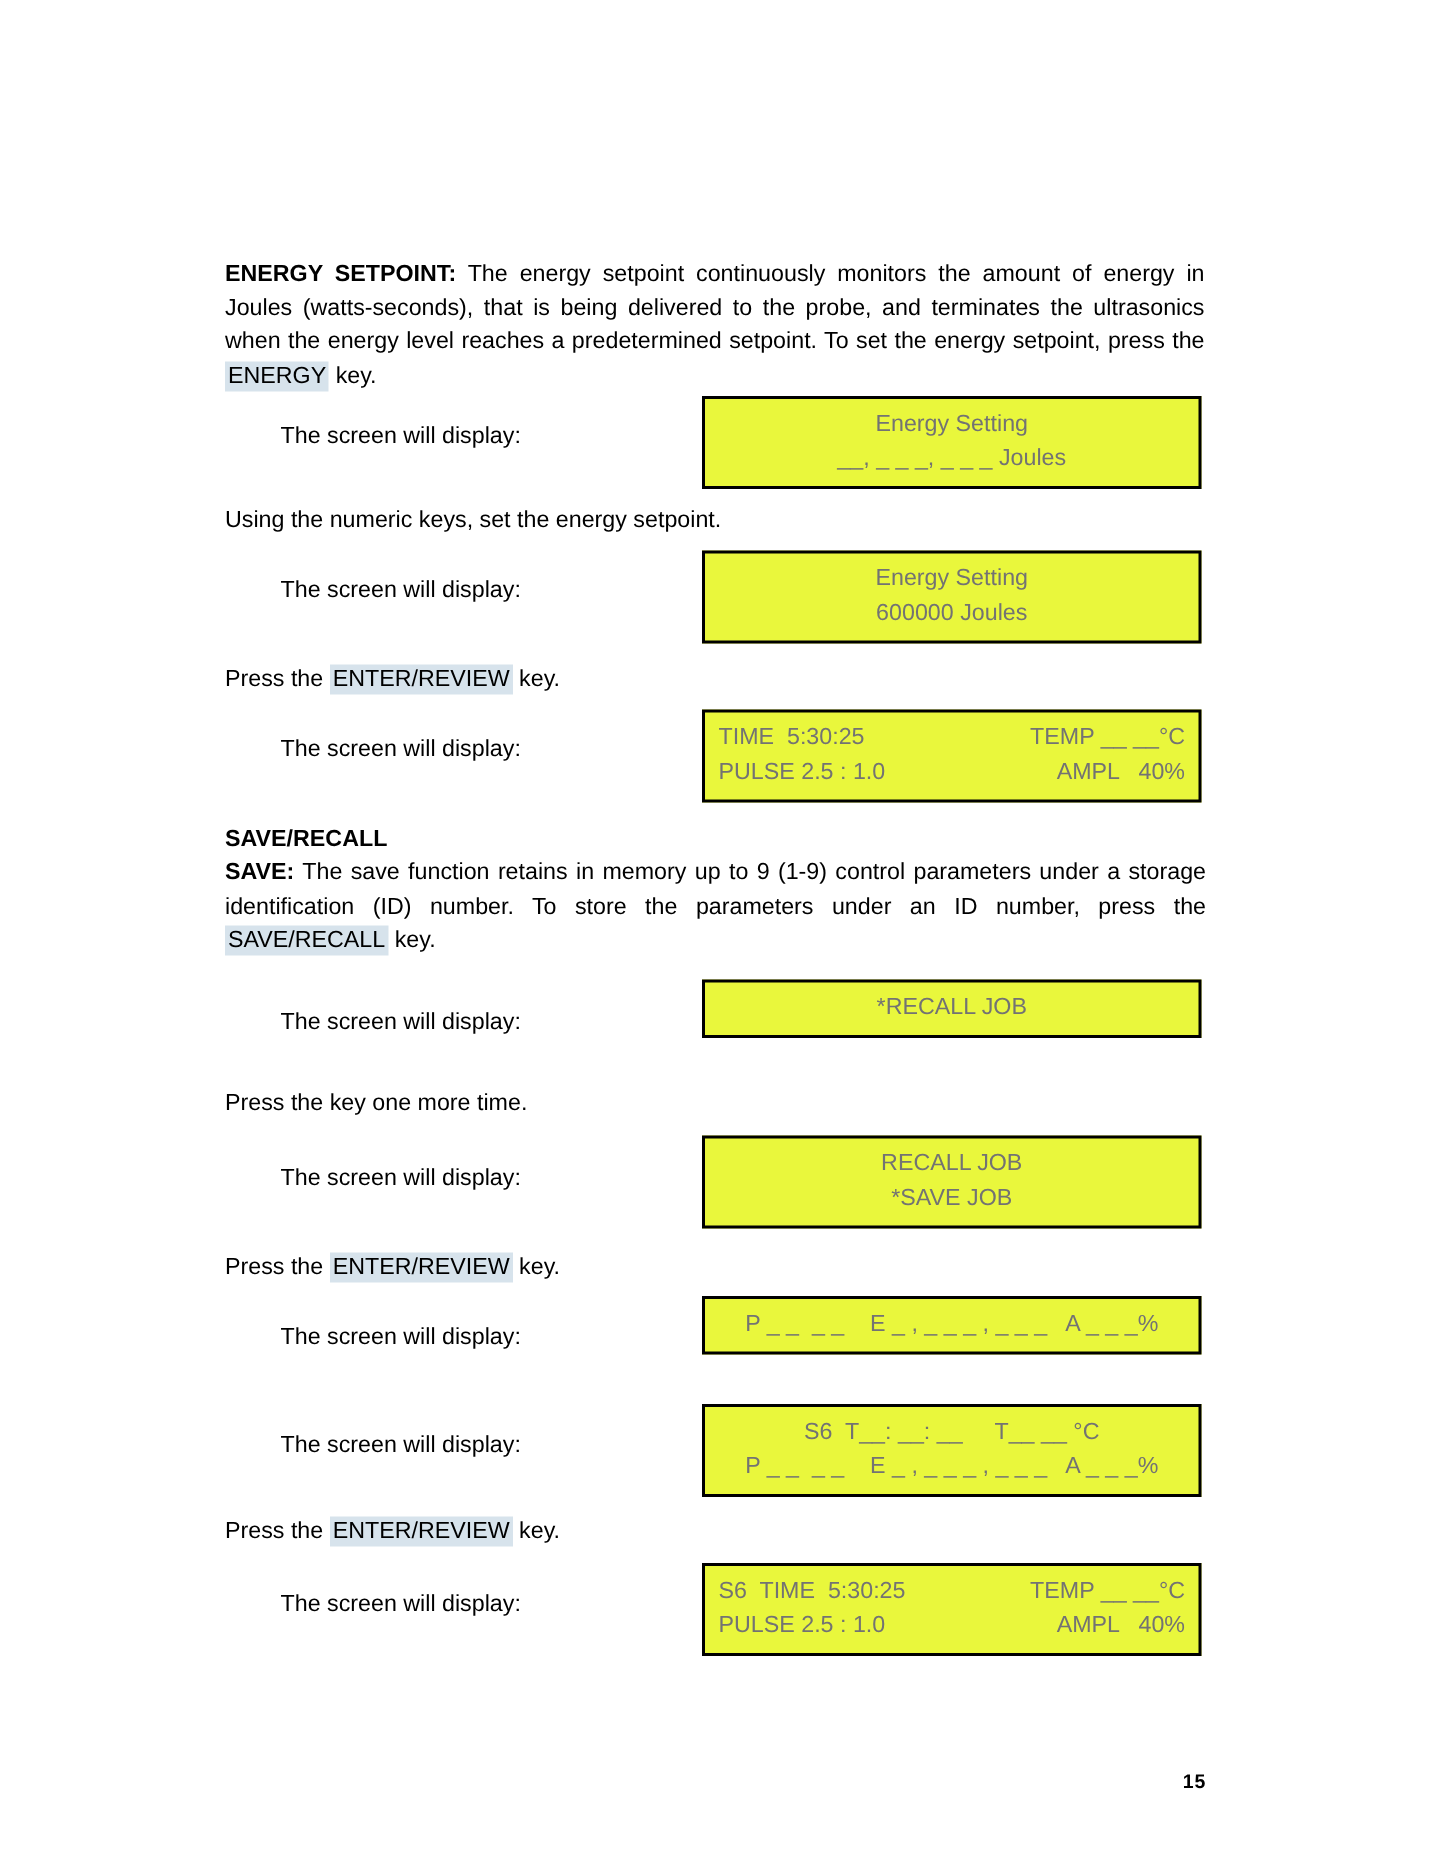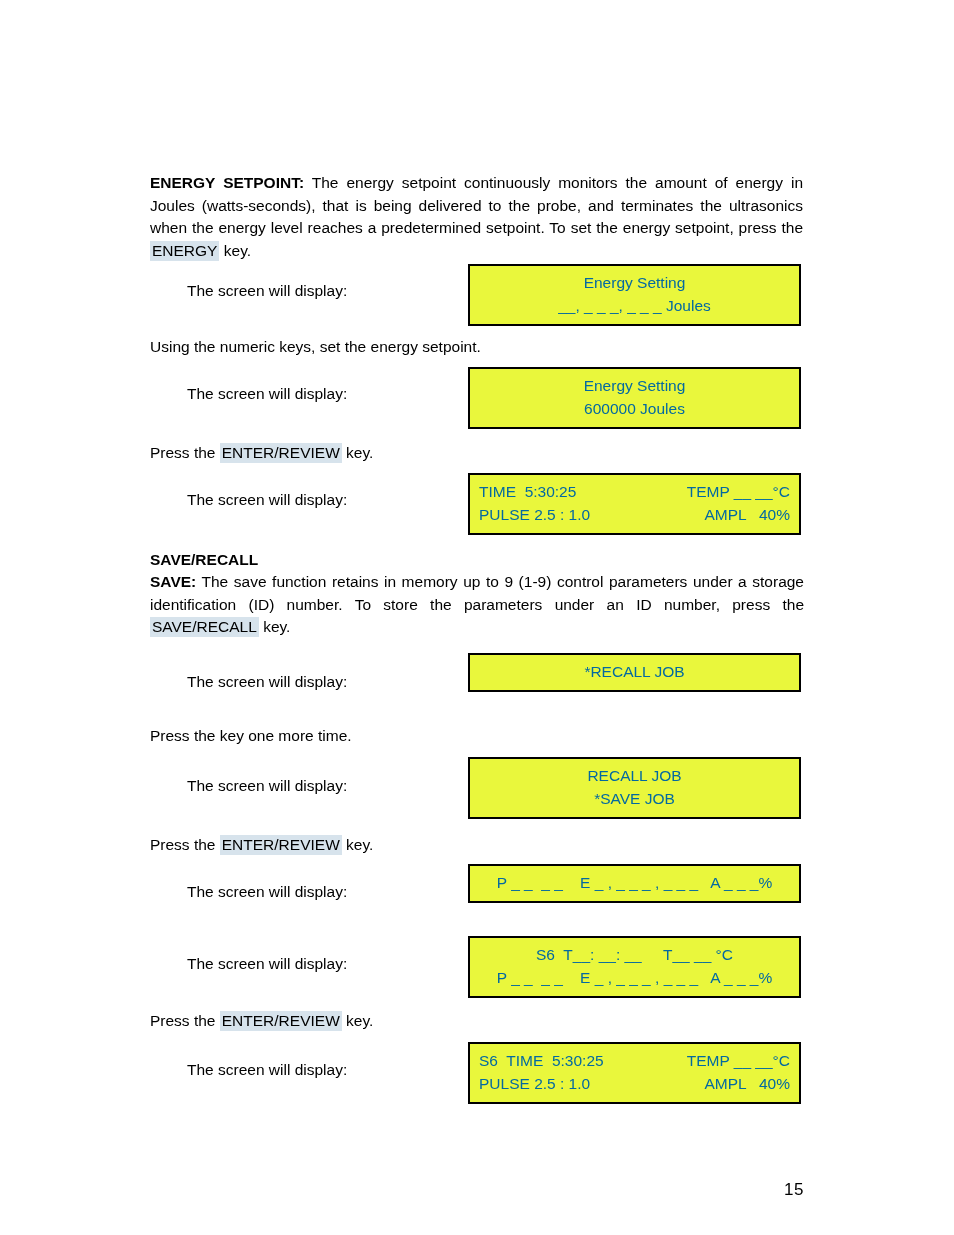--- a/index.html
+++ b/index.html
@@ -70,21 +70,21 @@
     width: 333px;
     box-sizing: border-box;
     background: #e9f73c;
     border: 2.5px solid #000000;
     padding: 5px 9px 7px 9px;
   }
   .lcd-line {
     font-size: 15.5px;
     line-height: 23px;
     white-space: pre;
-    color: #0369a1;
+    color: #737373;
   }
   .lcd-center { text-align: center; }
   .lcd-row {
     display: flex;
     justify-content: space-between;
     align-items: baseline;
   }
   .lcd-row .lcd-left { text-align: left; }
   .lcd-row .lcd-right { text-align: right; }
 
@@ -93,22 +93,22 @@
     font-size: 15.5px;
     line-height: 22.6px;
     font-weight: bold;
   }
 
   
   .page-number {
     position: absolute;
     right: 150px;
     top: 1180px;
-    font-size: 17px;
-    font-weight: normal;
+    font-size: 13px;
+    font-weight: bold;
     letter-spacing: 0.5px;
   }
 </style>
 </head>
 <body>
 
 <div class="page">
   <div class="content">
 
     <p class="para" style="margin:0 1px 0 0;">

